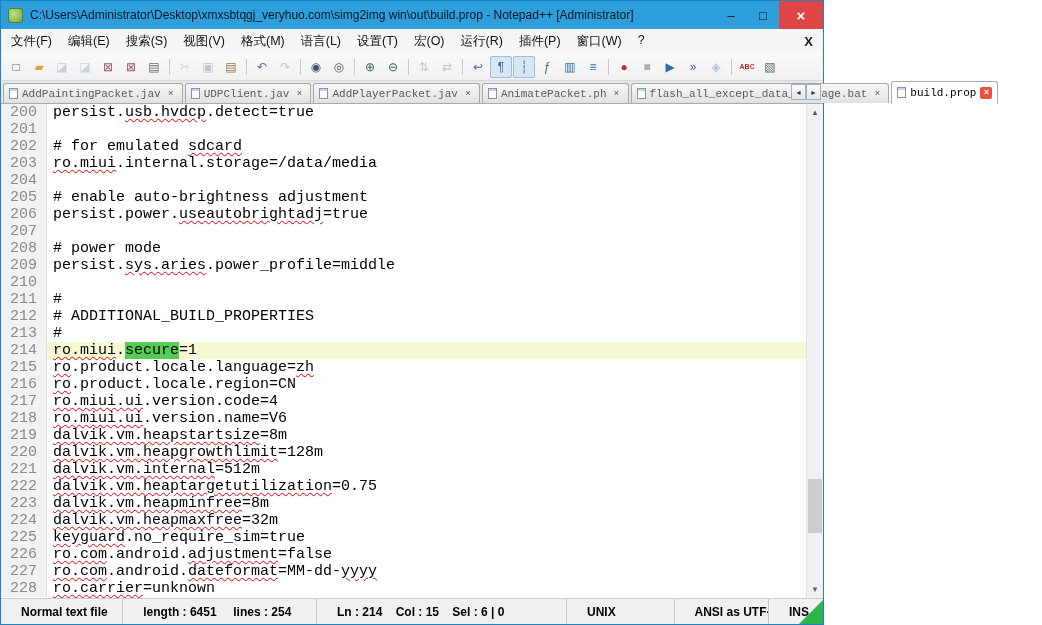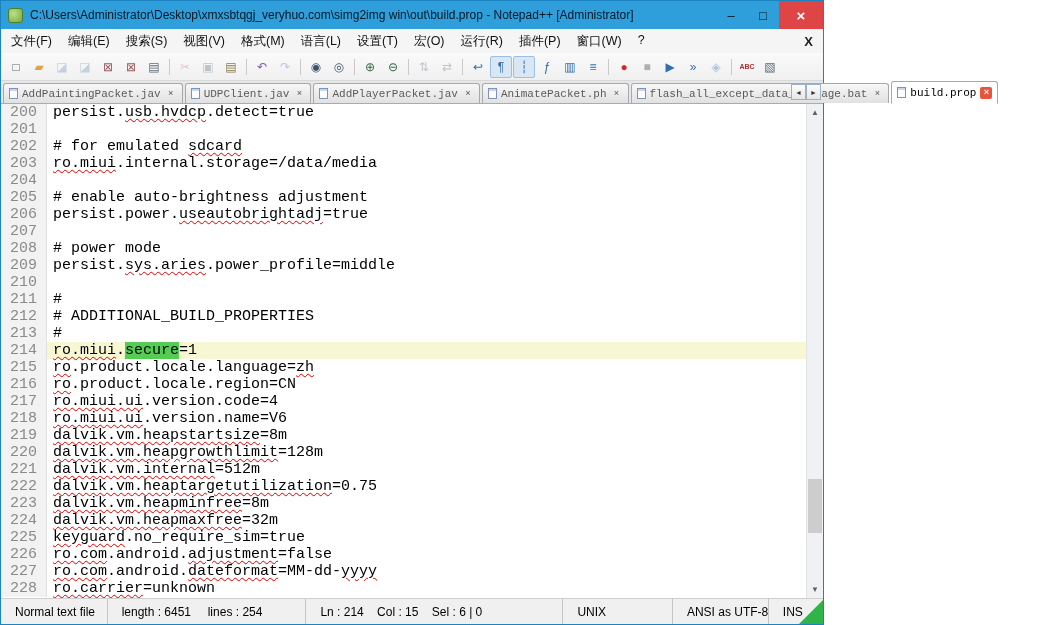--- a/index.html
+++ b/index.html
@@ -78,22 +78,22 @@
   .vscroll { position:absolute; top:0; right:0; bottom:0; width:17px; background:#F0F1F4;
              border-left:1px solid #E2E2E2; }
   .varrow { position:absolute; left:0; right:0; height:17px; display:flex;
             align-items:center; justify-content:center; font-size:8px; color:#5E5E5E; }
   .varrow.up { top:0; } .varrow.down { bottom:0; }
   .vthumb { position:absolute; left:1px; right:1px; top:76%; height:54px; background:#CDCDCD; }
 
   
   .statusbar { height:26px; flex:0 0 26px; background:#F0F0F0; border-top:1px solid #CFCFCF;
                display:flex; align-items:stretch; font-size:12px; color:#000; position:relative; }
-  .st { white-space:pre; padding:0 14px; display:flex; align-items:center;
-        border-left:1px solid #C6C6C6; overflow:hidden; }
+  .st { white-space:pre; padding:0 20px; display:flex; align-items:center;
+        border-left:1px solid #C6C6C6; overflow:hidden;font-weight:bold; }
   .st.first { border-left:none; flex:1 1 auto; }
   .st-len { width:204px; } .st-pos { width:264px; } .st-eol { width:112px; }
   .st-enc { width:98px; }  .st-ins { width:56px; }
   .grip { position:absolute; right:0; bottom:0; width:0; height:0; border-style:solid;
           border-width:0 0 24px 24px;
           border-color:transparent transparent var(--resize-grip,#2FB44B) transparent; }
 </style>
 </head>
 <body>
 

